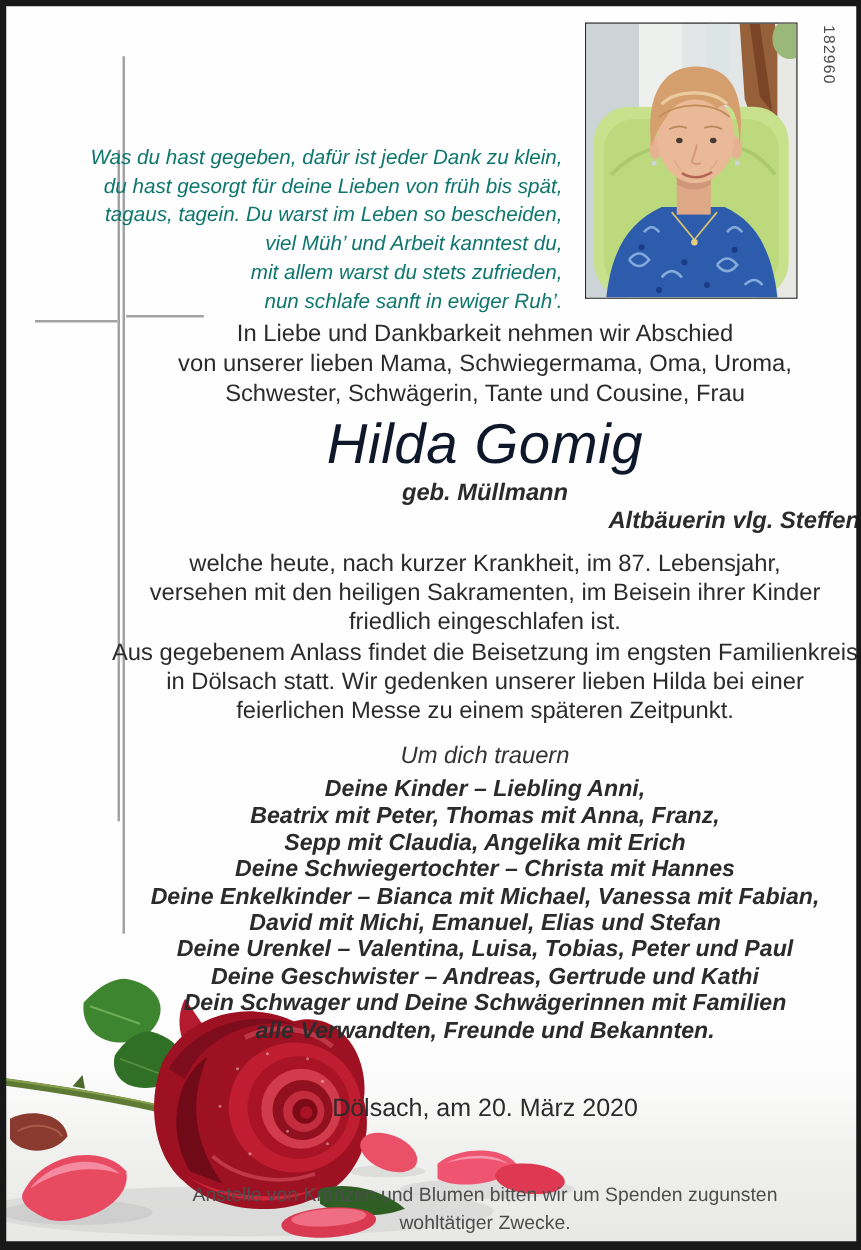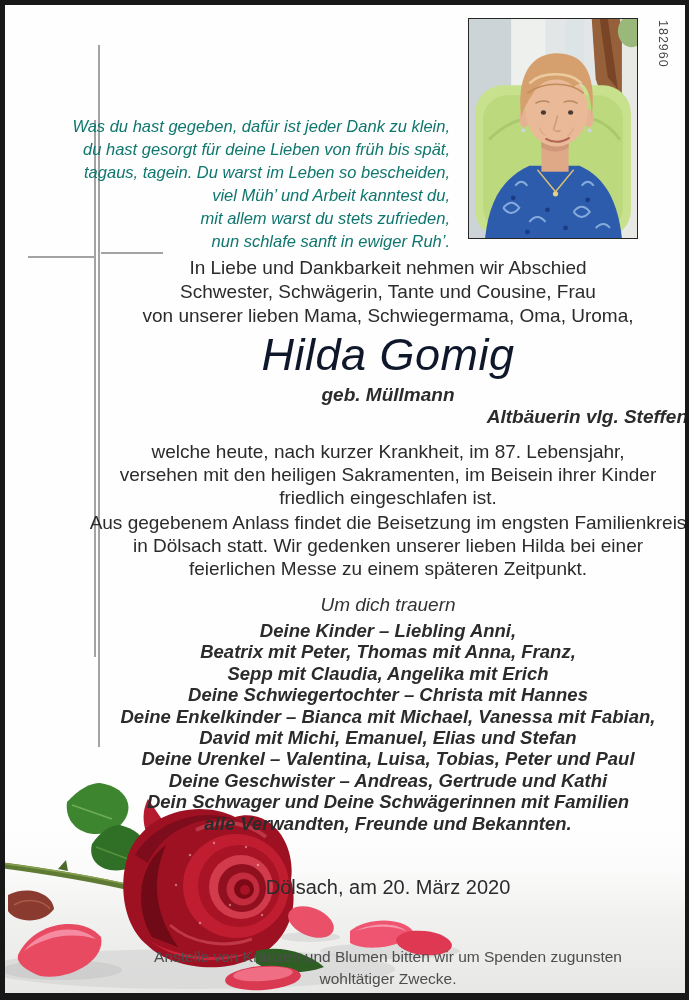--- a/index.html
+++ b/index.html
@@ -214,22 +214,22 @@
       <path d="M76,119 Q88,126 100,118" stroke="#b26455" stroke-width="2" fill="none"></path>
       <path d="M70,108 q2,6 6,8" stroke="#dcaa88" stroke-width="1.2" fill="none"></path>
       <path d="M104,108 q-2,6 -6,8" stroke="#dcaa88" stroke-width="1.2" fill="none"></path>
     </svg>
   </div>
 
   <div class="refnum">182960</div>
 
   <div class="cblock intro">
     <div>In Liebe und Dankbarkeit nehmen wir Abschied</div>
+    <div>von unserer lieben Mama, Schwiegermama, Oma, Uroma,</div>
     <div>Schwester, Schwägerin, Tante und Cousine, Frau</div>
-    <div>von unserer lieben Mama, Schwiegermama, Oma, Uroma,</div>
   </div>
 
   <div class="cblock name">Hilda Gomig</div>
   <div class="cblock sub1">geb. Müllmann</div>
   <div class="cblock sub2">Altbäuerin vlg. Steffen</div>
 
   <div class="cblock para1">
     <div>welche heute, nach kurzer Krankheit, im 87. Lebensjahr,</div>
     <div>versehen mit den heiligen Sakramenten, im Beisein ihrer Kinder</div>
     <div>friedlich eingeschlafen ist.</div>

